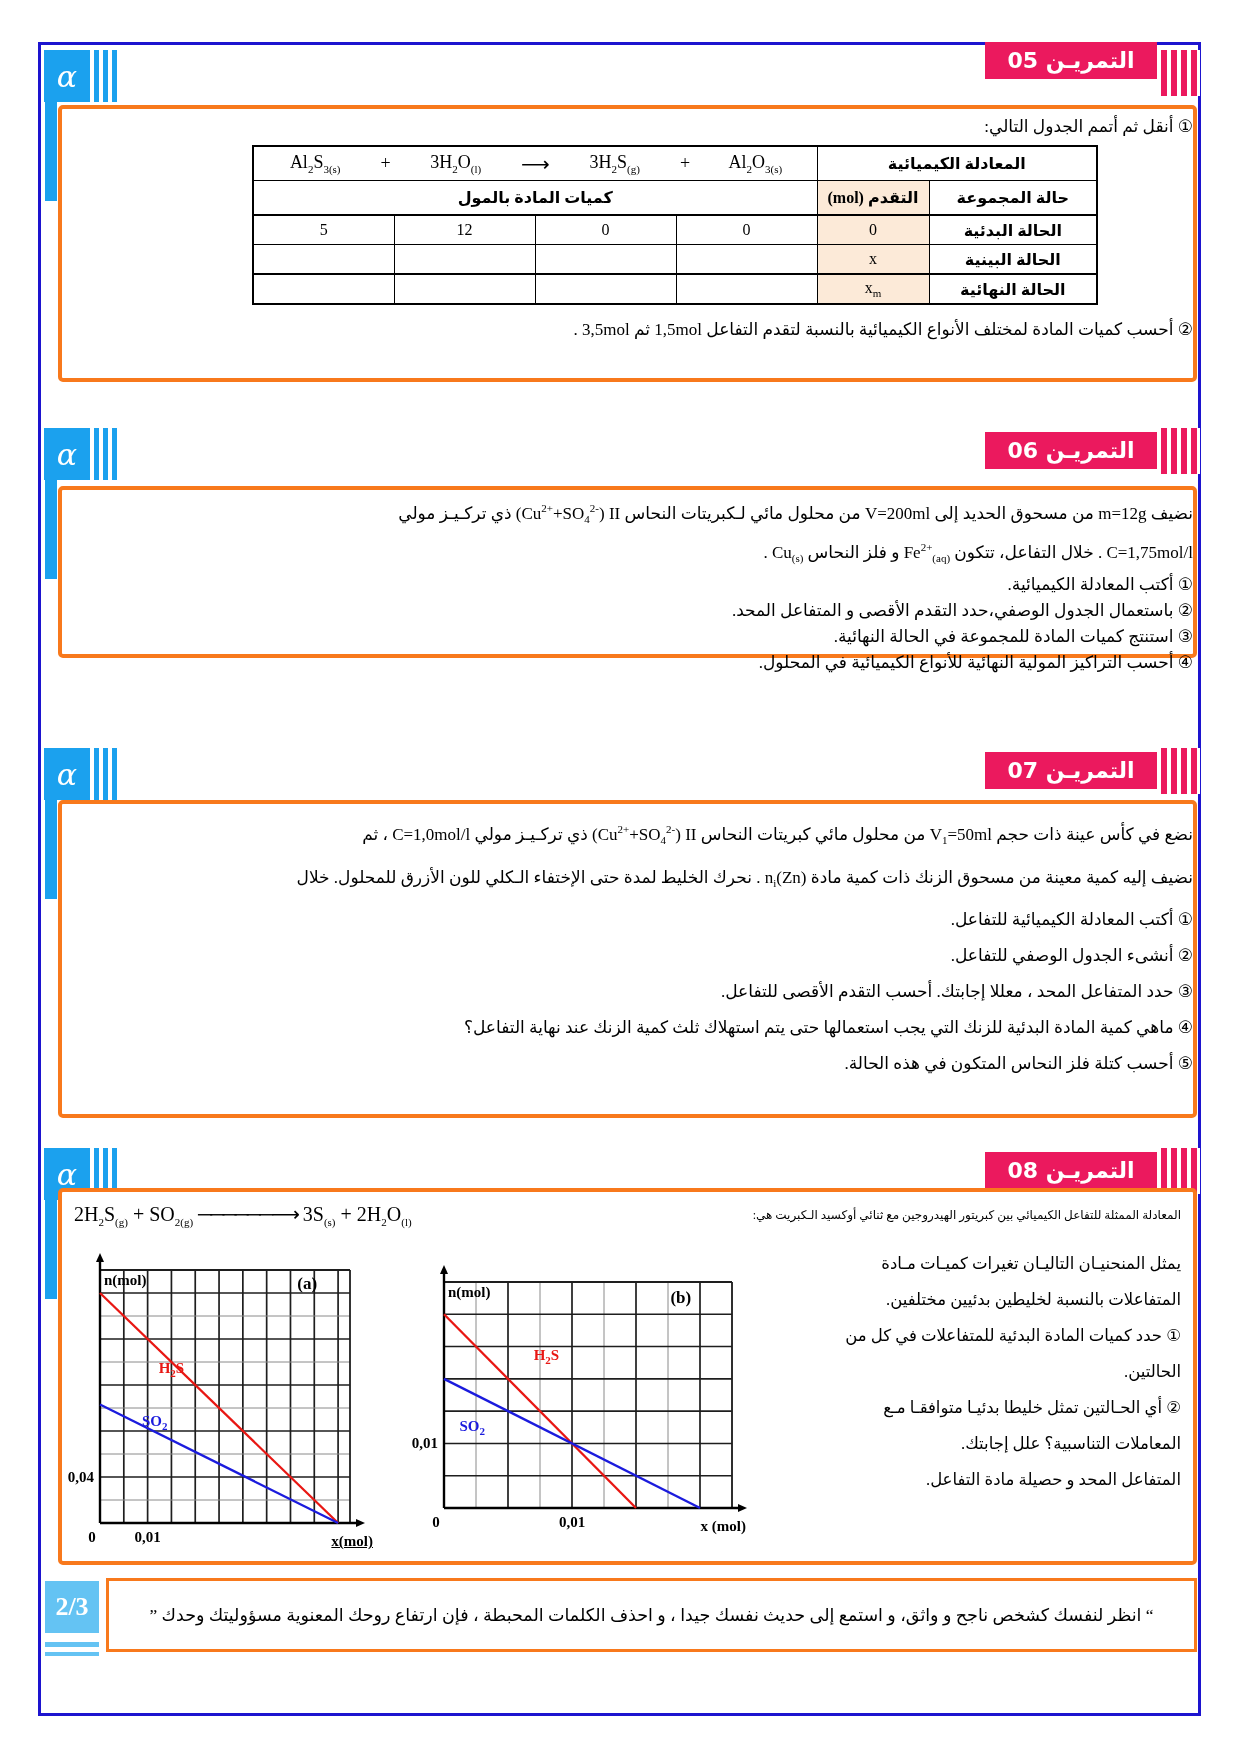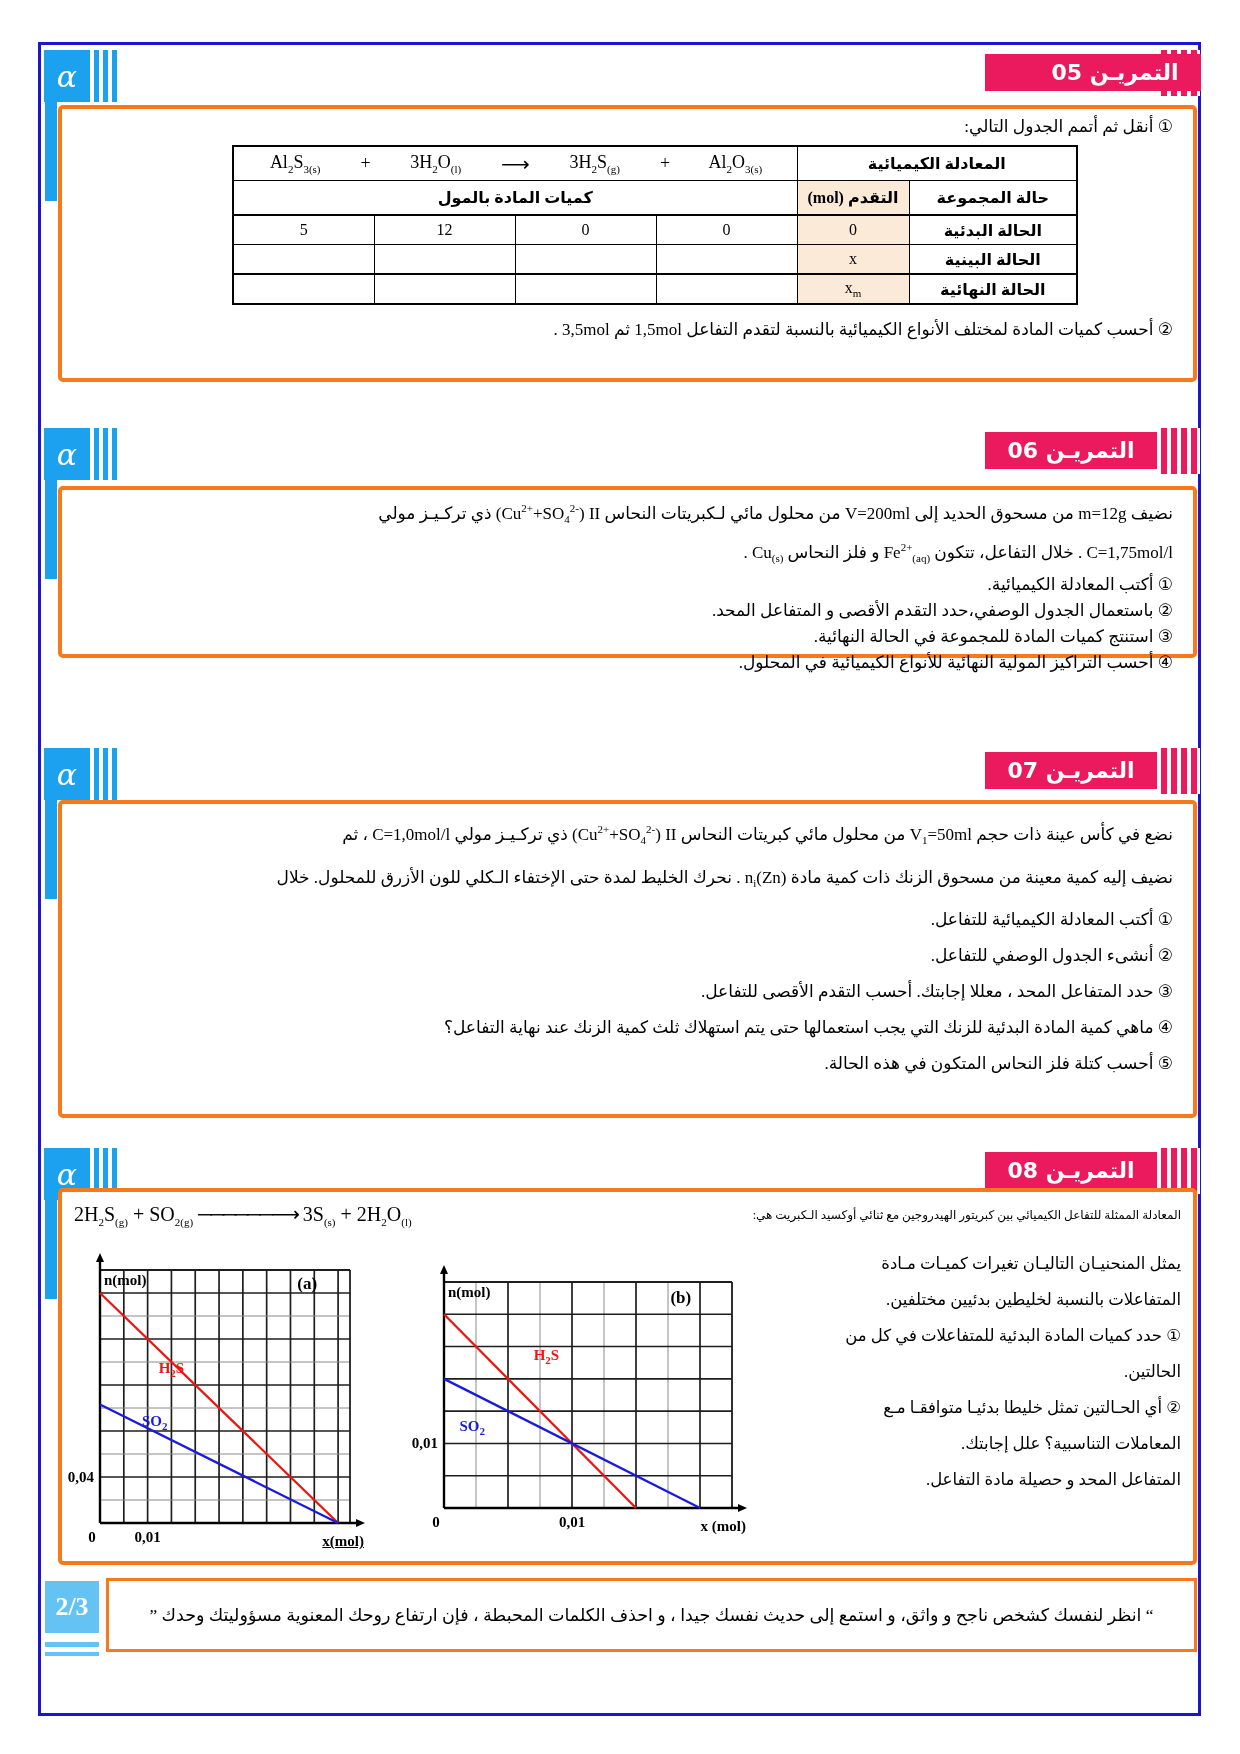--- a/index.html
+++ b/index.html
@@ -15,21 +15,21 @@
              background:repeating-linear-gradient(90deg,#1ba1ee 0 5px,#fff 5px 9px);}
   .alpha-tail{position:absolute;left:45px;width:12px;height:100px;background:#1ba1ee;}
   .title-box{position:absolute;left:985px;width:172px;height:37px;background:#eb195e;color:#fff;
              display:flex;align-items:center;justify-content:center;direction:rtl;
              font-family:"DejaVu Sans",sans-serif;font-weight:bold;font-size:22px;}
   .title-stripes{position:absolute;left:1161px;width:39px;height:46px;
              background:repeating-linear-gradient(90deg,#eb195e 0 6px,#fff 6px 10px);}
   .content-box{position:absolute;left:58px;width:1139px;border:4px solid #f8791c;
              border-radius:5px;background:#fff;box-sizing:border-box;}
   
-  .flow{padding:4px 20px 0 12px;border-radius:16px;}
+  .flow{padding:4px 0 0 12px;border-radius:16px;}
   .line{direction:rtl;text-align:right;font-size:17px;}
   .lh26{line-height:26px;} .lh28{line-height:28px;} .lh34{line-height:34px;}
   .lh36{line-height:36px;} .lh38{line-height:38px;}
   sub{font-size:11px;} sup{font-size:11px;}
   
   .chem-table{border-collapse:collapse;margin:4px 95px 0 auto;direction:rtl;
               font-size:16px;table-layout:fixed;}
   .chem-table td{border:1px solid #000;text-align:center;vertical-align:middle;height:28px;
                  padding:0 2px;}
   .chem-table tr.hdr td{height:33px;}
@@ -77,21 +77,21 @@
 <body>
 
 <div class="page-border"></div>
 
 <div class="alpha-box" style="top:50px;">
   <span>α</span>
 </div>
 <div class="alpha-stripes" style="top:50px;"></div>
 <div class="alpha-tail" style="top:101px;"></div>
 <div class="title-stripes" style="top:50px;"></div>
-<div class="title-box" style="top:54px;padding-left:44px;">
+<div class="title-box" style="top:42px;">
   <span>التمريـن 05</span>
 </div>
 <div class="content-box" style="top:105px;height:277px;">
   <div class="flow">
     <div class="line lh28">① أنقل ثم أتمم الجدول التالي:</div>
     <table class="chem-table">
       <colgroup>
         <col style="width:168px">
           <col style="width:112px">
         <col style="width:141px">
@@ -252,21 +252,21 @@
           <polyline points="0,22.99999999999997 238.0952380952381,253" fill="none" stroke="#e81713" stroke-width="2.3"></polyline>
           <polyline points="0,134.55 238.0952380952381,253" fill="none" stroke="#1b1bdd" stroke-width="2.3"></polyline>
         </svg>
         <div class="curve-label" style="left: 71.4286px; top: 98.9px; color: rgb(232, 23, 19);">H<sub>2</sub>S</div>
         <div class="curve-label" style="left: 54.7619px; top: 151.8px; color: rgb(27, 27, 221);">SO<sub>2</sub></div>
         <div class="tick-x" style="left: -8px; top: 259px;">0</div>
         <div class="tick-x" style="left: 47.619px; top: 259px;">0,01</div>
         <div class="tick-y" style="left: -6px; top: 207px;">0,04</div>
         <div class="corner-label" style="left: 207.143px; top: 13.8px;">(a)</div>
         <div class="axis-title-y">n(mol)</div>
-        <div class="axis-title-x" style="left: 264px; top: 263px; text-decoration: underline;">x(mol)</div>
+        <div class="axis-title-x" style="left: 273px; top: 263px; text-decoration: underline;">x(mol)</div>
       </div>
   </div>
   <div class="graph" style="left:362px;top:76px;width:334px;height:290px;">
     <div class="plot" style="left:20px;top:14px;width:288px;height:226px;">
         <svg width="288" height="226" style="overflow: visible;">
           <line x1="32" y1="0" x2="32" y2="226" stroke="#8a8a8a" stroke-width="1"></line>
           <line x1="64" y1="0" x2="64" y2="226" stroke="#1e1e1e" stroke-width="1.7"></line>
           <line x1="96" y1="0" x2="96" y2="226" stroke="#8a8a8a" stroke-width="1"></line>
           <line x1="128" y1="0" x2="128" y2="226" stroke="#1e1e1e" stroke-width="1.7"></line>
           <line x1="160" y1="0" x2="160" y2="226" stroke="#8a8a8a" stroke-width="1"></line>

